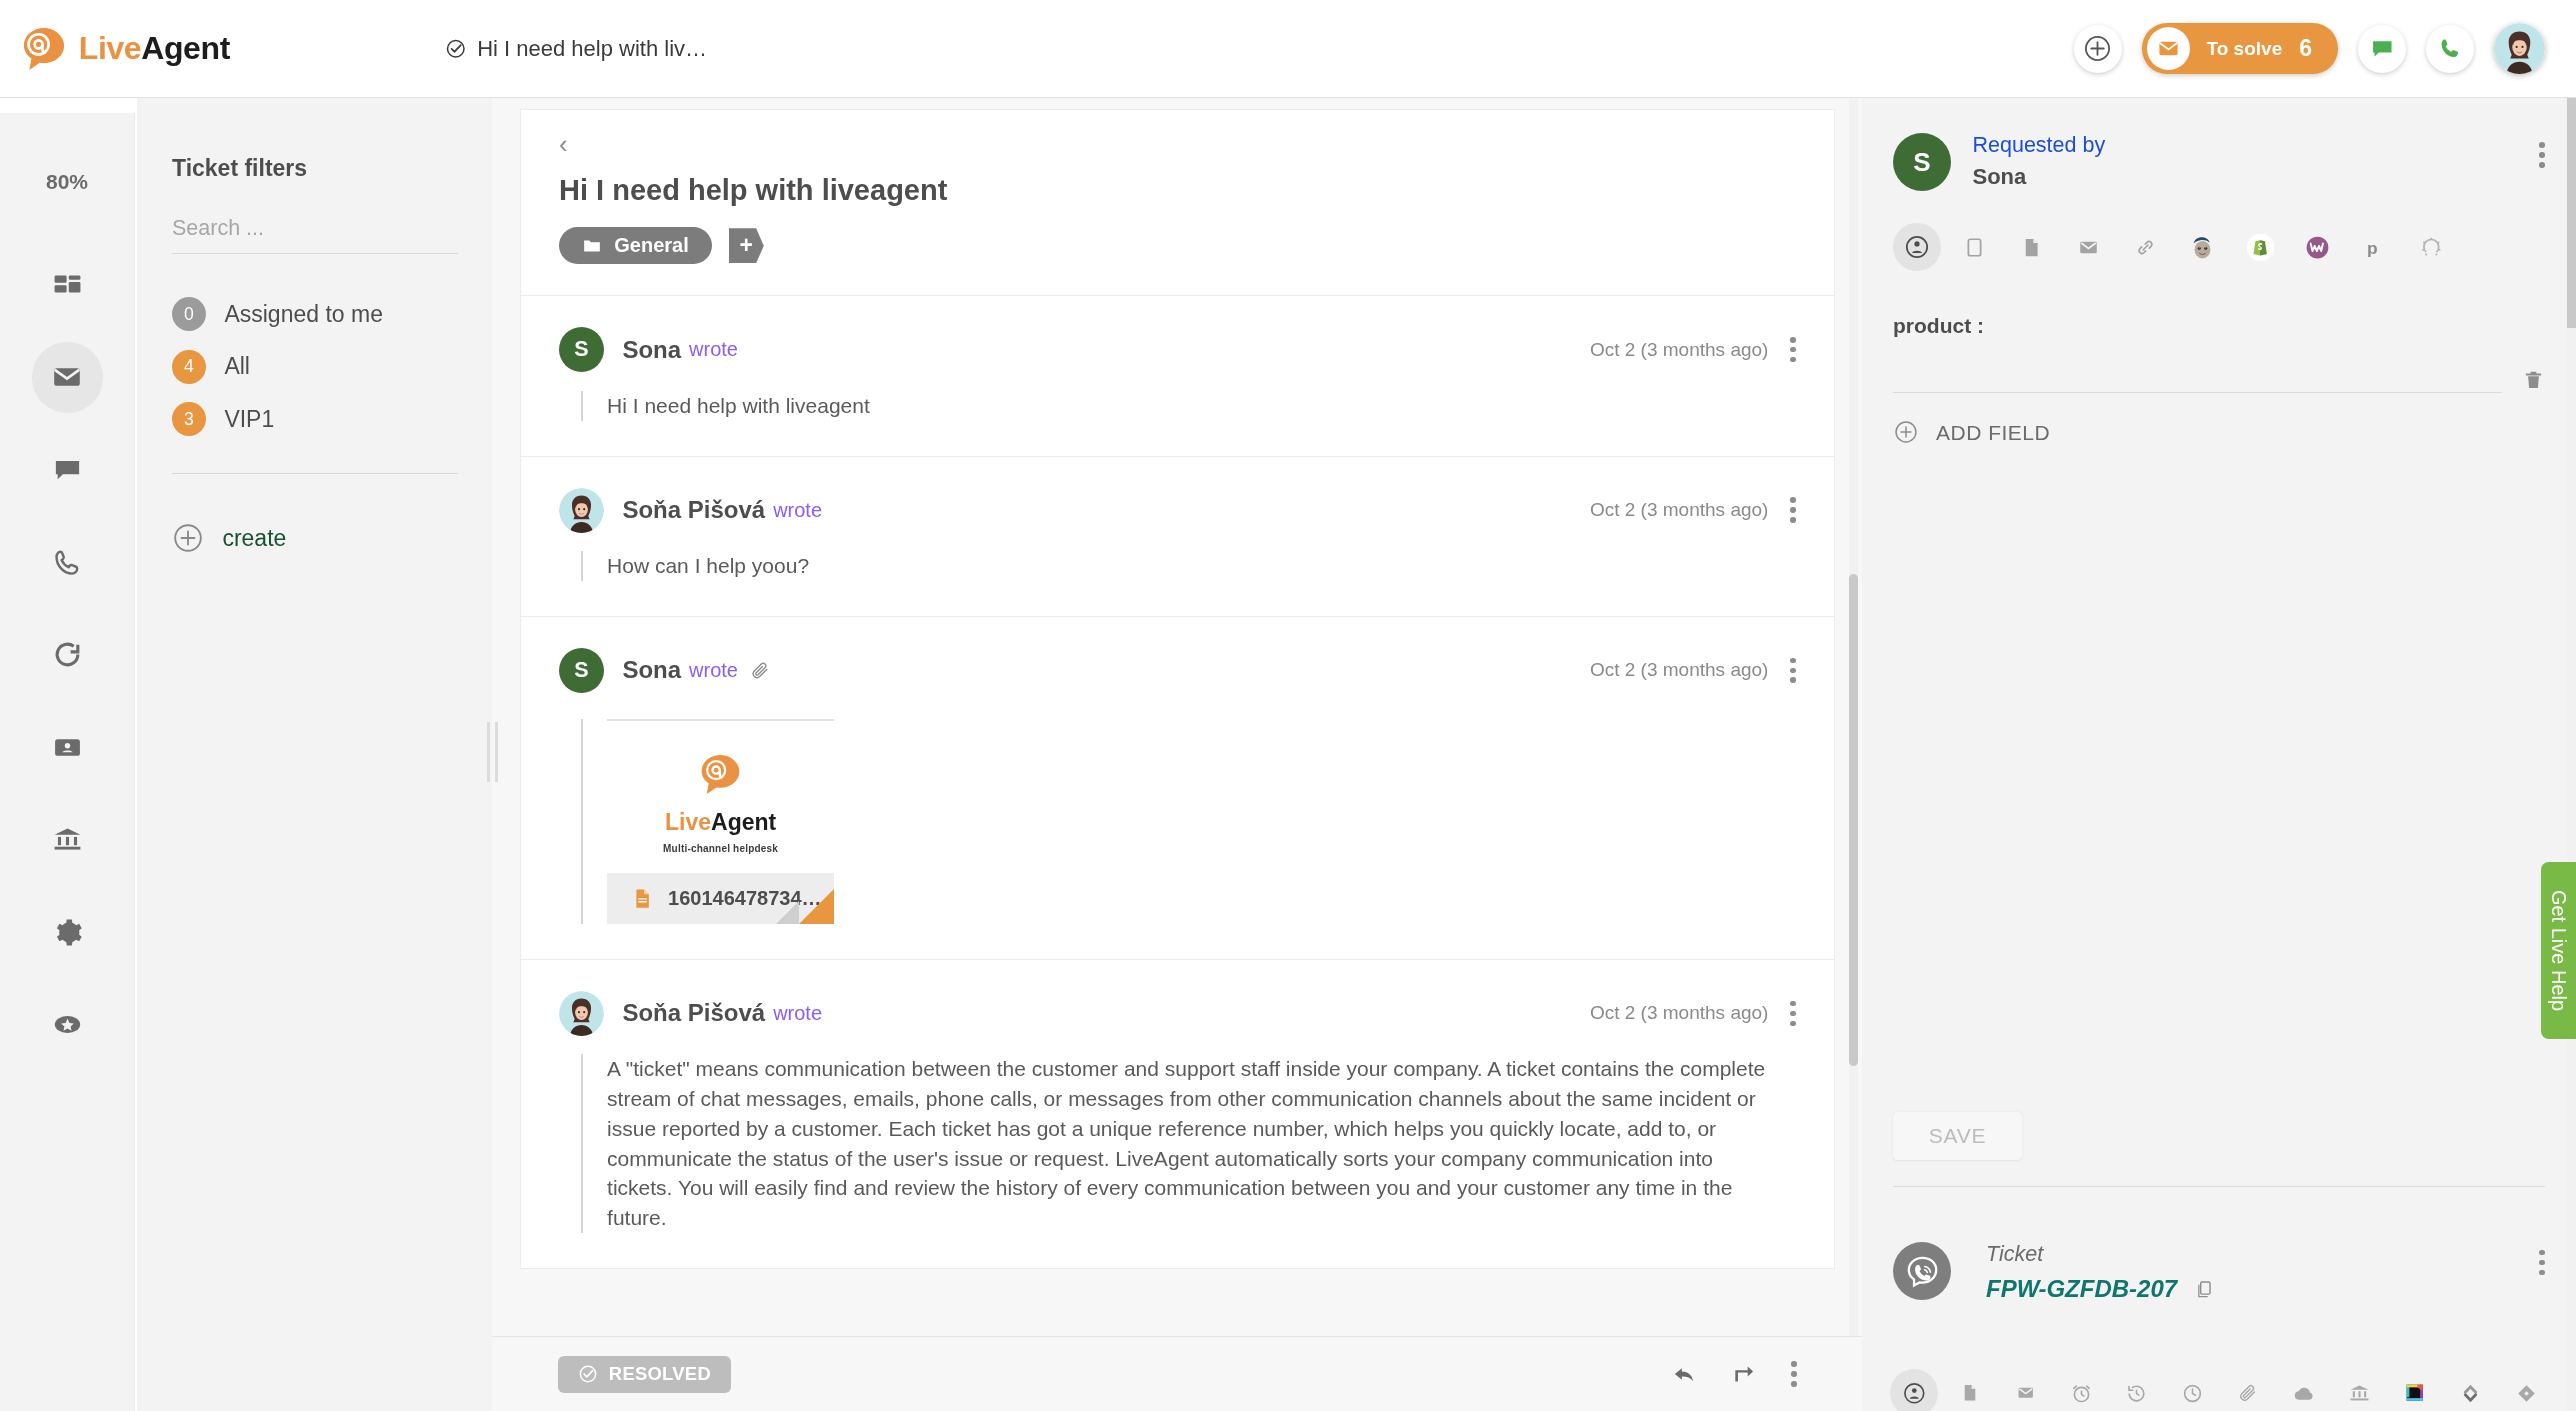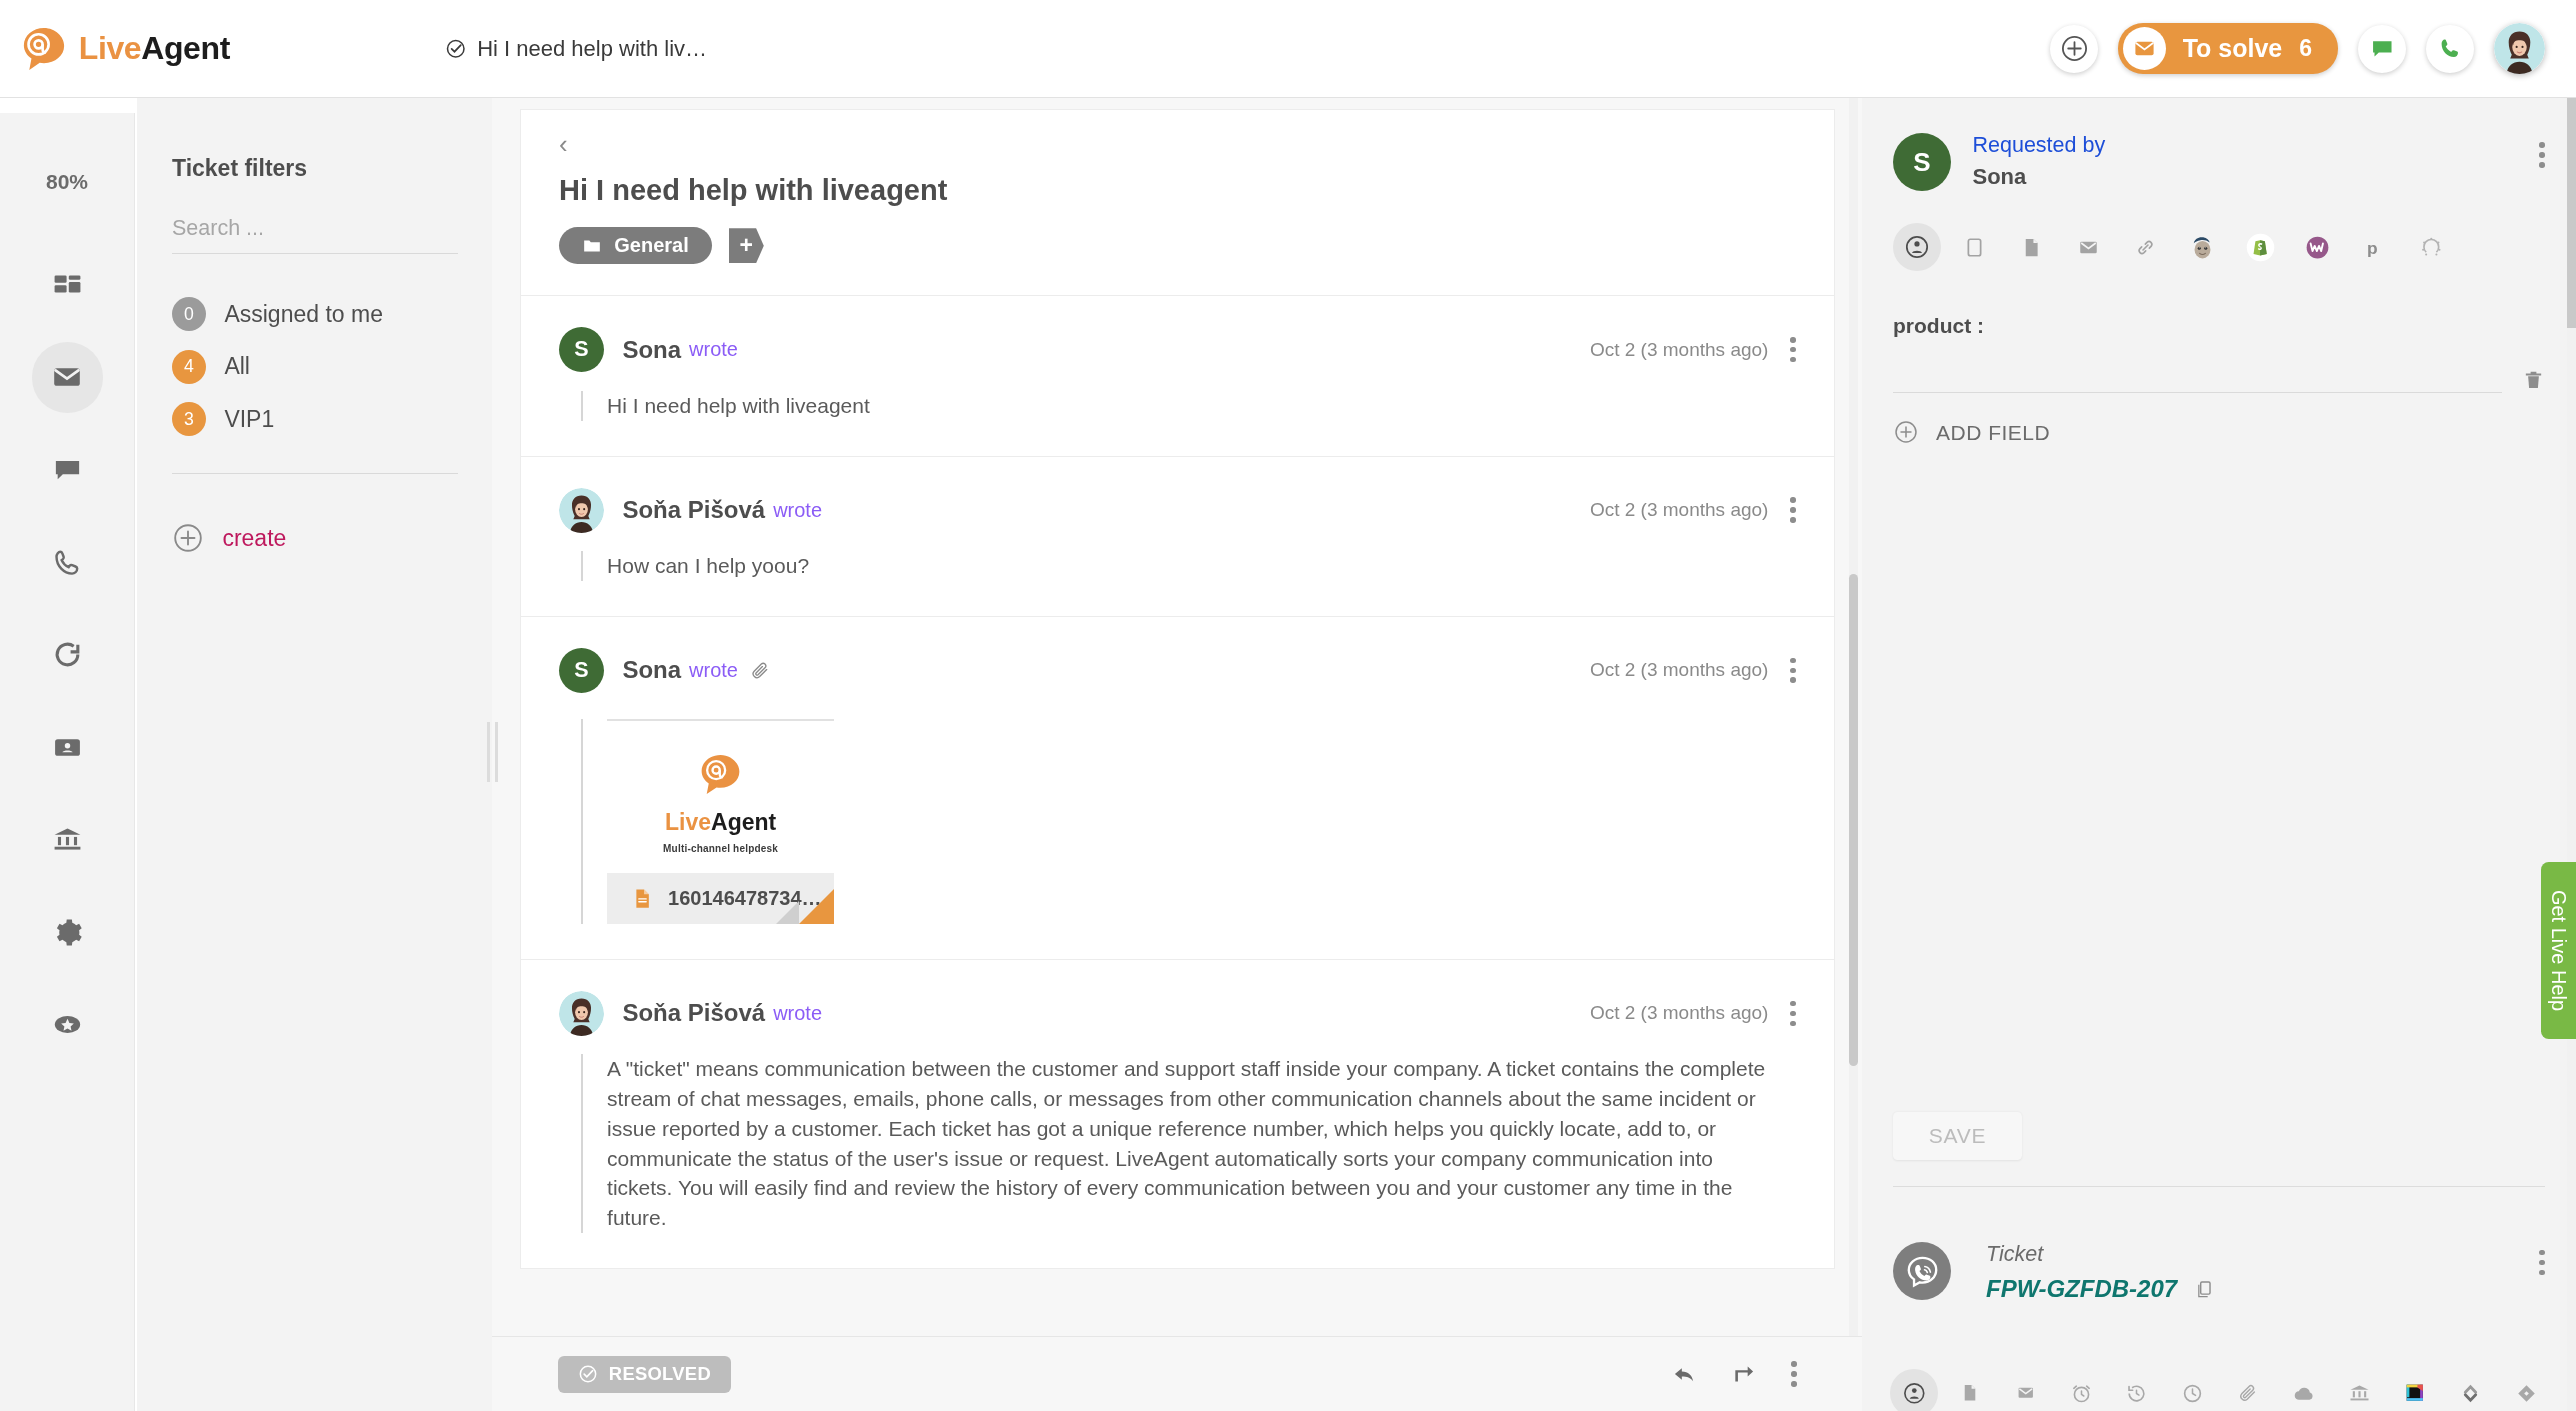--- a/index.html
+++ b/index.html
@@ -36,21 +36,21 @@
   }
   .solve-pill {
     height: 51px; border-radius: 25px; background: #e8963f;
     display:flex; align-items:center; padding: 0 26px 0 4.6px; gap: 17px;
     box-shadow: 0 1.5px 5.4px rgba(0,0,0,.2);
   }
   .solve-pill .env-circle {
     width: 43px; height: 43px; border-radius:50%; background:#fff;
     display:flex; align-items:center; justify-content:center;
   }
-  .solve-pill .lbl { color:#fff; font-size:25px; font-weight:700; }
+  .solve-pill .lbl { color:#fff; font-size:19px; font-weight:700; }
   .solve-pill .cnt { color:#fff; font-size:23px; font-weight:700; }
   .avatar-top {
     width: 51px; height: 51px; border-radius:50%;
     box-shadow: 0 1.5px 6.1px rgba(0,0,0,.28); overflow:hidden;
   }
 
   
   .rail {
     position:absolute; top:113px; left:0; width:135px; height:1313px;
     background:#f3f3f3; display:flex; flex-direction:column; align-items:center;
@@ -79,21 +79,21 @@
   .filter-item { display:flex; align-items:center; gap:18.4px; margin-bottom: 18.4px; }
   .badge {
     width:34px; height:34px; border-radius:50%; color:#fff; font-size:17.7px;
     display:flex; align-items:center; justify-content:center; flex:0 0 auto;
   }
   .badge.gray { background:#9b9b9b; }
   .badge.orange { background:#e8963f; }
   .filter-label { font-size:23px; color:#4d4d4d; }
   .filters-sep { margin-top: 37px; border-top:0.8px solid #d9d9d9; }
   .create-row { display:flex; align-items:center; gap:18.4px; margin-top: 48px; }
-  .create-row .lbl { font-size:23px; color:#be185d; }
+  .create-row .lbl { font-size:23px; color:#14532d; }
 
   .divider-handle {
     position:absolute; left:487px; top:722px; width:12.3px; height:60px;
     display:flex; gap:4.6px; z-index:12;
   }
   .divider-handle i { width:3.1px; height:60px; background:#dcdcdc; display:block; }
 
   
   .center {
     position:absolute; top:98px; left:492px; width:1371px; height:1313px;

